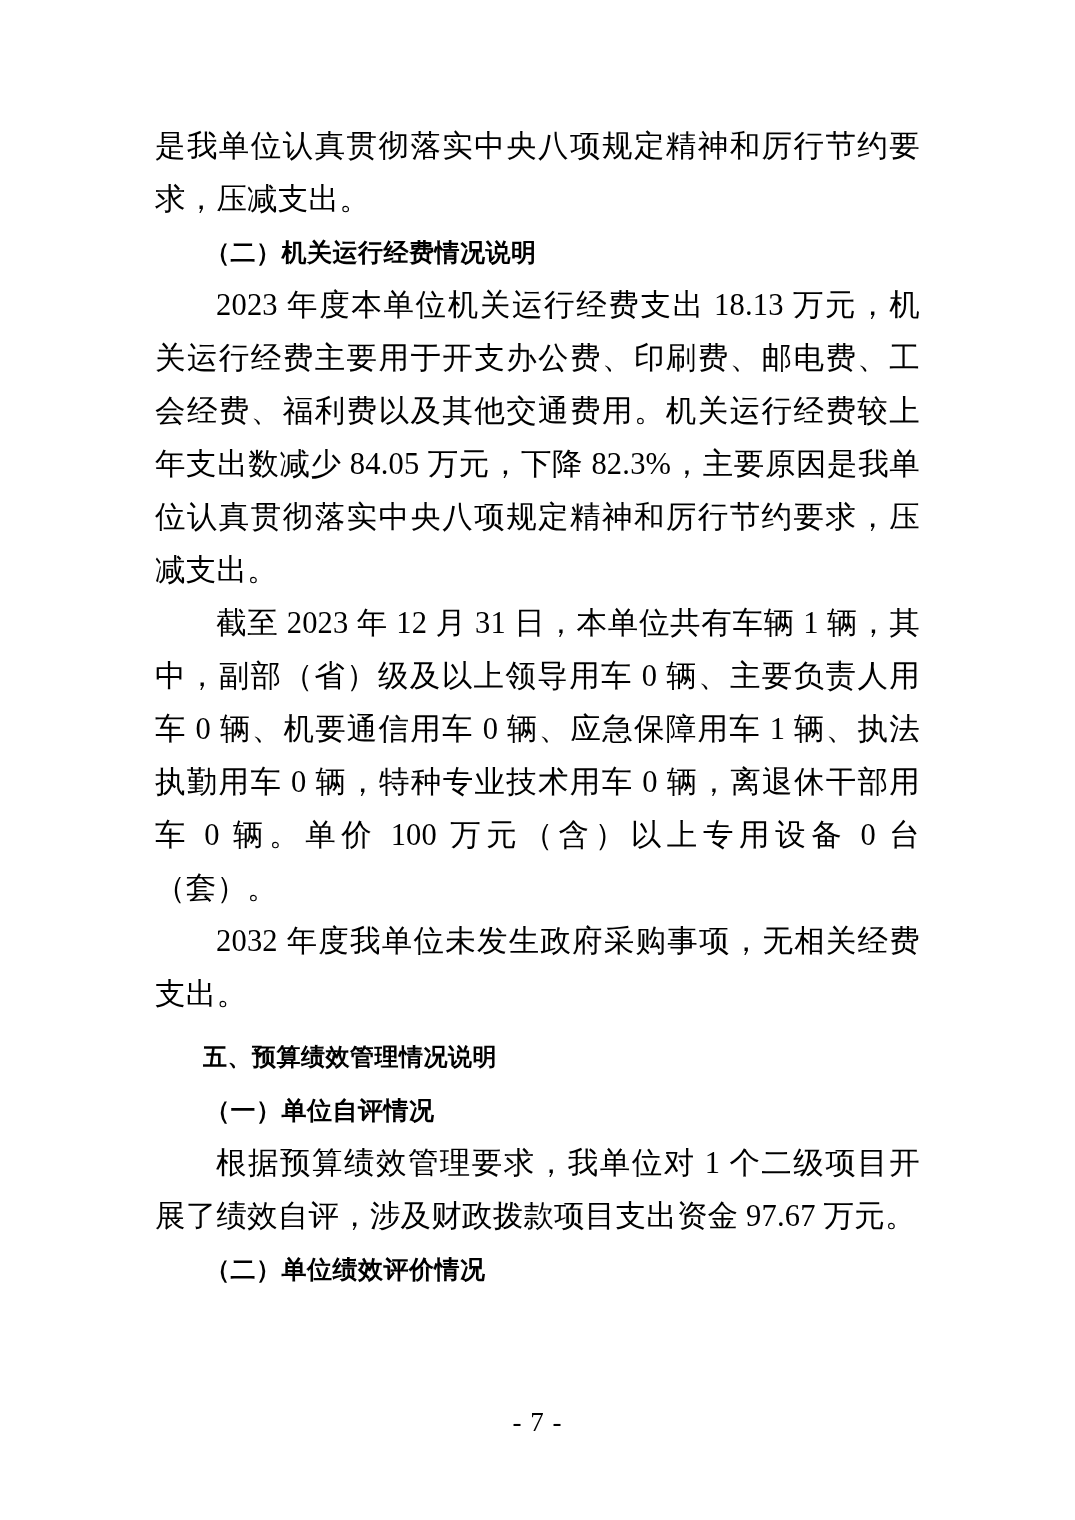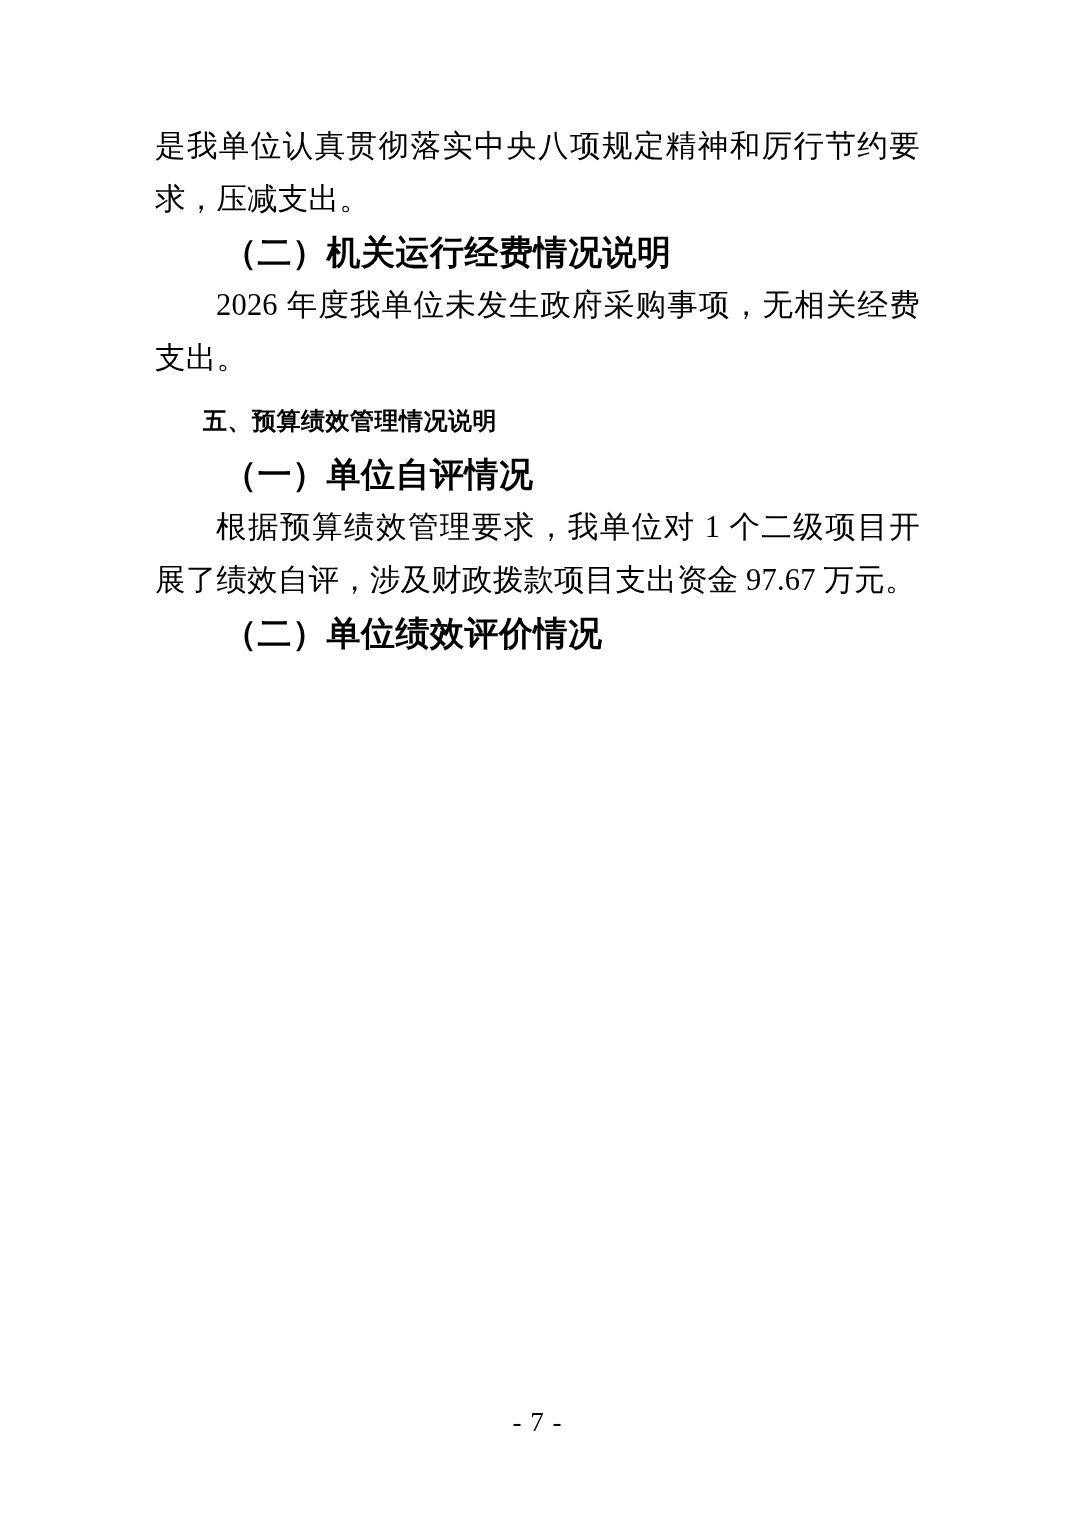--- a/index.html
+++ b/index.html
@@ -37,21 +37,21 @@
   }
   .para {
     text-indent: 2em;
   }
   .noindent {
     text-indent: 0;
   }
   .heading-sub {
     font-weight: bold;
     text-indent: 2em;
-    font-size: 34px;
+    font-size: 25px;
     line-height: 53px;
     letter-spacing: 0.5px;
   }
   .heading-main {
     font-weight: bold;
     text-indent: 2em;
     font-size: 24px;
     line-height: 53px;
     letter-spacing: 0.5px;
   }
@@ -70,25 +70,27 @@
 </head>
 <body>
 
 <div class="page">
   <div class="doc-body">
 
     <p class="para noindent">是我单位认真贯彻落实中央八项规定精神和厉行节约要求，压减支出。</p>
 
     <p class="heading-sub">（二）机关运行经费情况说明</p>
 
+    <p class="para">2023 年度本单位机关运行经费支出 18.13 万元，机关运行经费主要用于开支办公费、印刷费、邮电费、工会经费、福利费以及其他交通费用。机关运行经费较上年支出数减少 84.05 万元，下降 82.3%，主要原因是我单位认真贯彻落实中央八项规定精神和厉行节约要求，压减支出。</p>
 
 
+    <p class="para">截至 2023 年 12 月 31 日，本单位共有车辆 1 辆，其中，副部（省）级及以上领导用车 0 辆、主要负责人用车 0 辆、机要通信用车 0 辆、应急保障用车 1 辆、执法执勤用车 0 辆，特种专业技术用车 0 辆，离退休干部用车 0 辆。单价 100 万元（含）以上专用设备 0 台（套）。</p>
 
 
-    <p class="para">2026 年度我单位未发生政府采购事项，无相关经费支出。</p>
+    <p class="para">2032 年度我单位未发生政府采购事项，无相关经费支出。</p>
 
     <div class="spacer-sm"></div>
 
     <p class="heading-main">五、预算绩效管理情况说明</p>
 
     <p class="heading-sub">（一）单位自评情况</p>
 
     <p class="para">根据预算绩效管理要求，我单位对 1 个二级项目开展了绩效自评，涉及财政拨款项目支出资金 97.67 万元。</p>
 
     <p class="heading-sub">（二）单位绩效评价情况</p>

